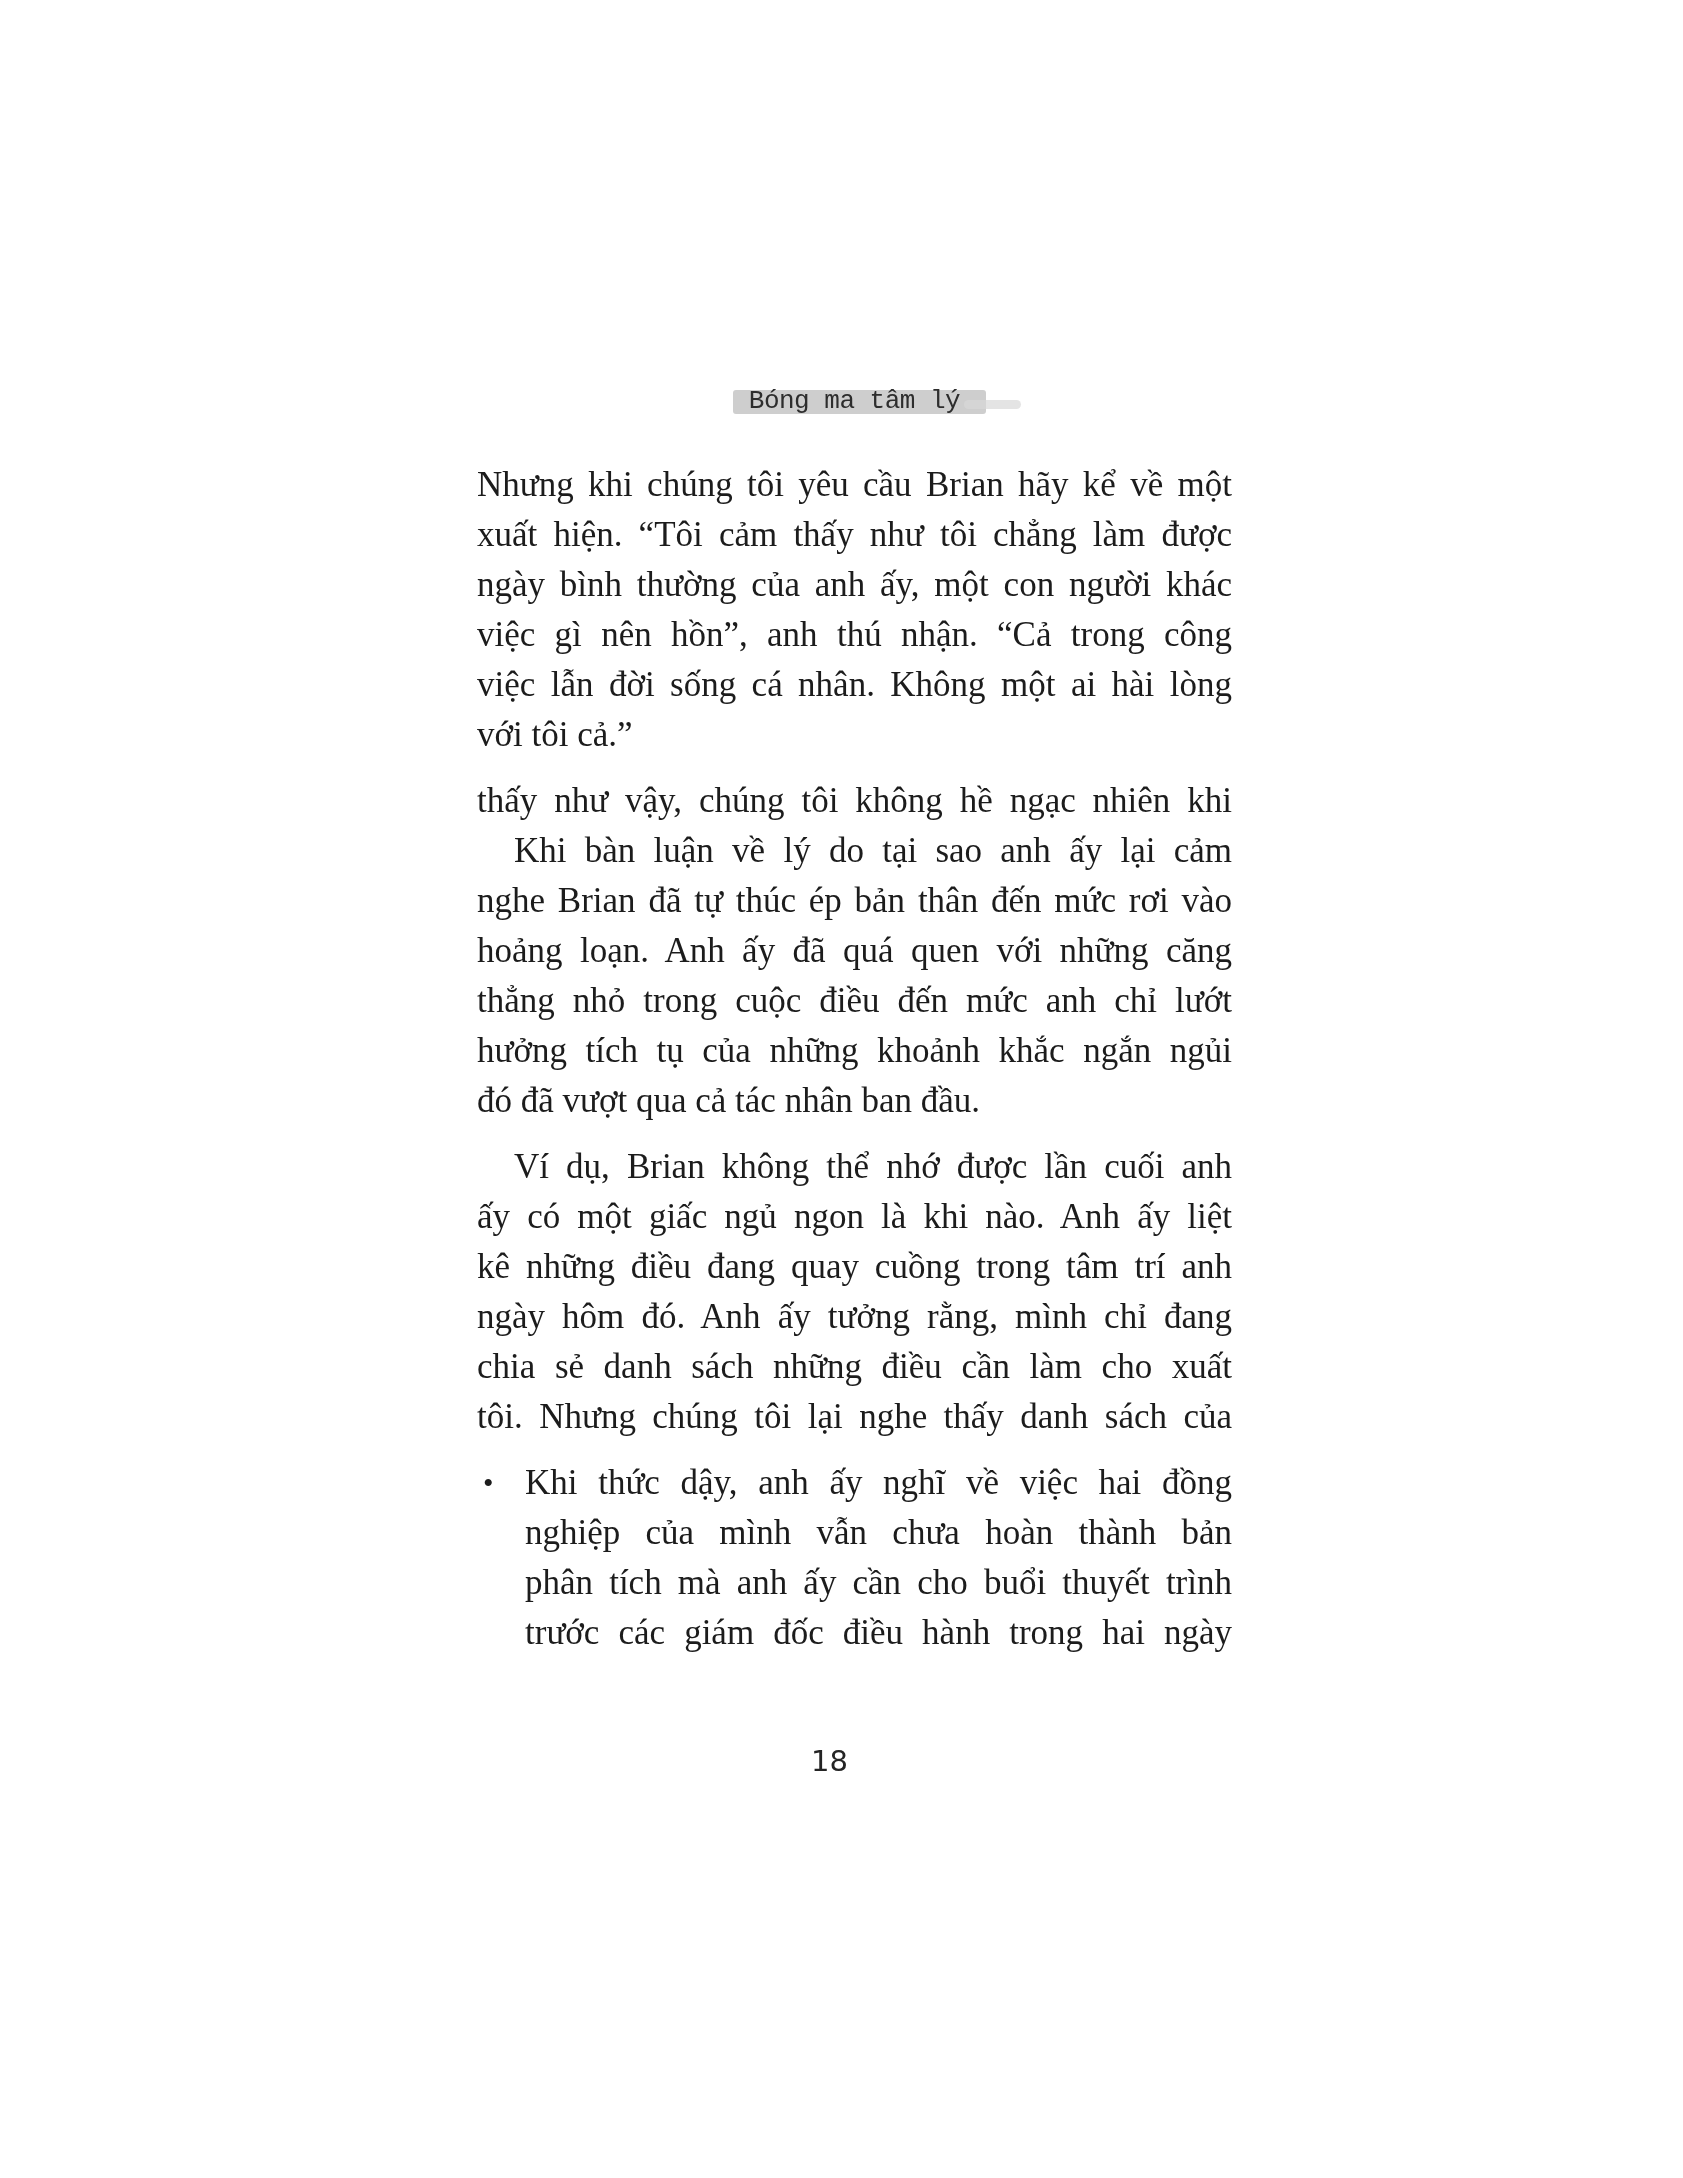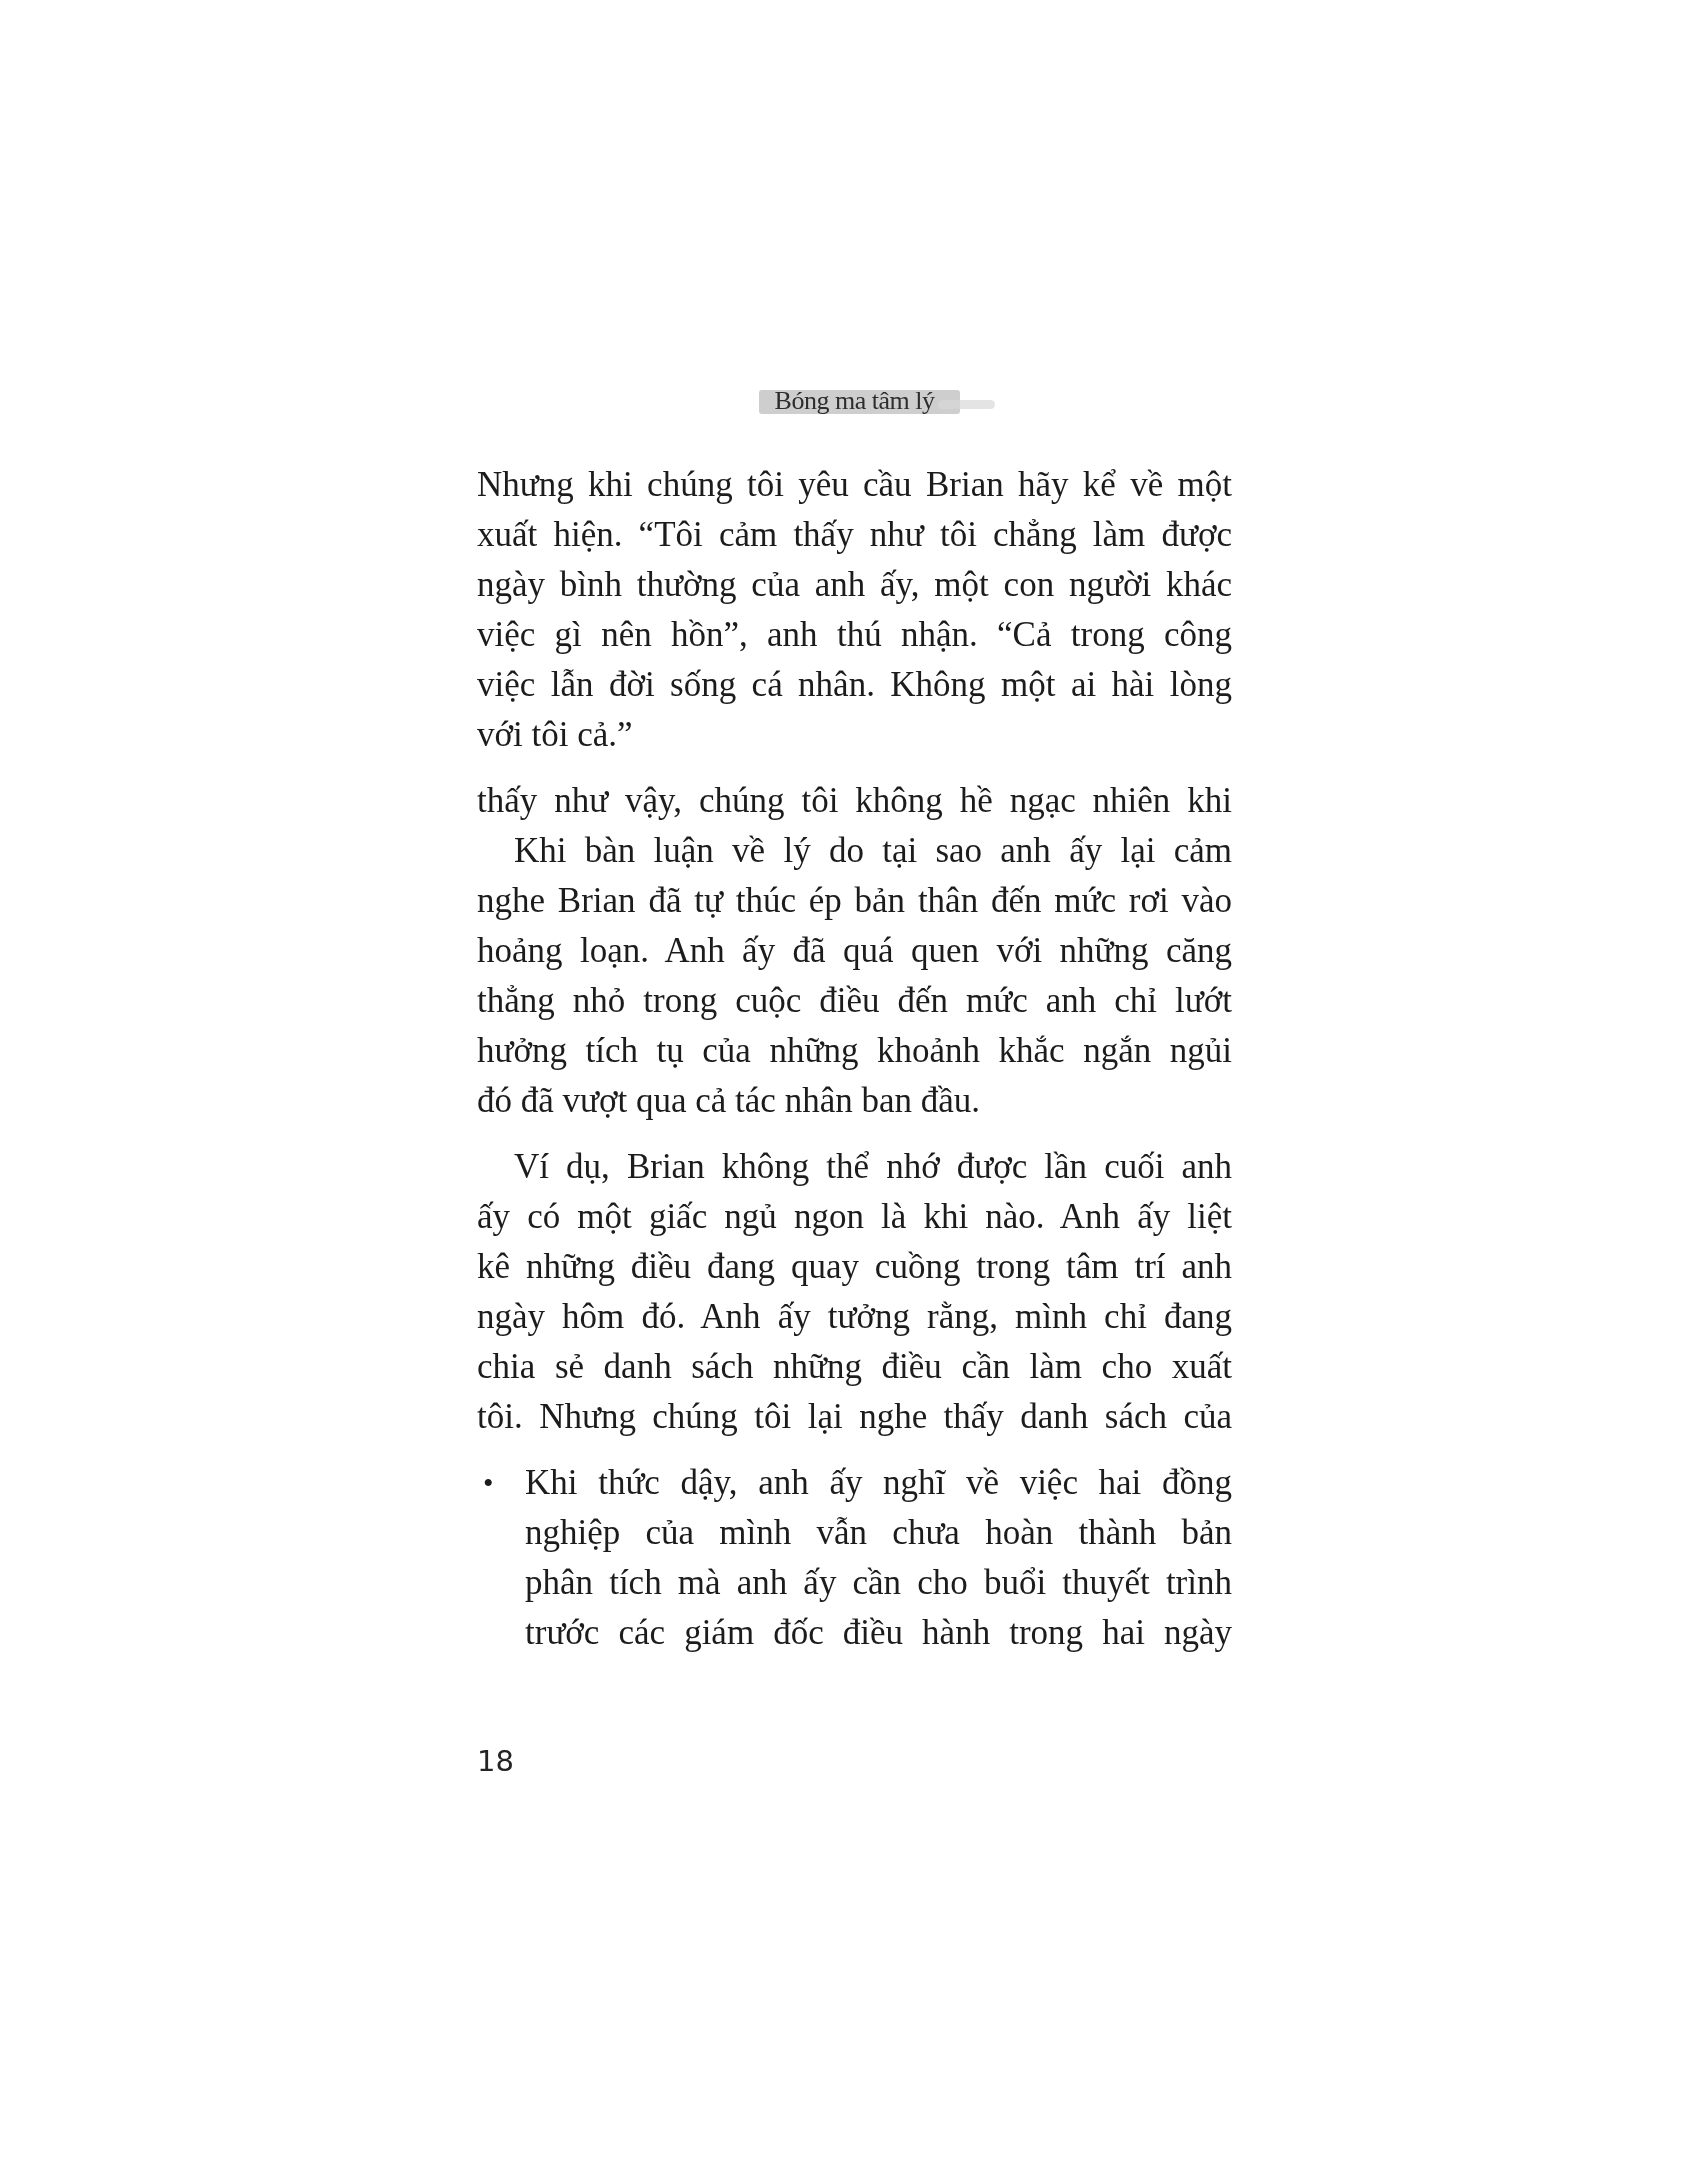--- a/index.html
+++ b/index.html
@@ -17,21 +17,21 @@
     left: 477px;
     top: 385px;
     width: 755px;
     height: 36px;
     display: flex;
     justify-content: center;
     align-items: flex-start;
   }
   .header-text {
     position: relative;
-    font-family: Liberation Serif, serif;
+    font-family: Liberation Mono, monospace;
     font-size: 26px;
     line-height: 32px;
     letter-spacing: -0.5px;
     color: #2d2d2d;
     white-space: nowrap;
     z-index: 1;
   }
   .header-highlight {
     position: absolute;
     left: -16px;
@@ -79,21 +79,21 @@
   .line { height: 50px; overflow: hidden; }
   .line.just { text-align: justify; }
   .line.just::after { content: ""; display: inline-block; width: 100%; height: 0; }
   .line.indent { padding-left: 37px; }
   
   .page-number {
     position: absolute;
     left: 477px;
     top: 1744px;
     width: 705px;
-    text-align: left;
+    text-align: center;
     font-family: "DejaVu Sans", sans-serif;
     font-size: 29px;
     line-height: 34px;
     color: #242424;
   }
 </style>
 </head>
 <body>
 
 <div class="page">

